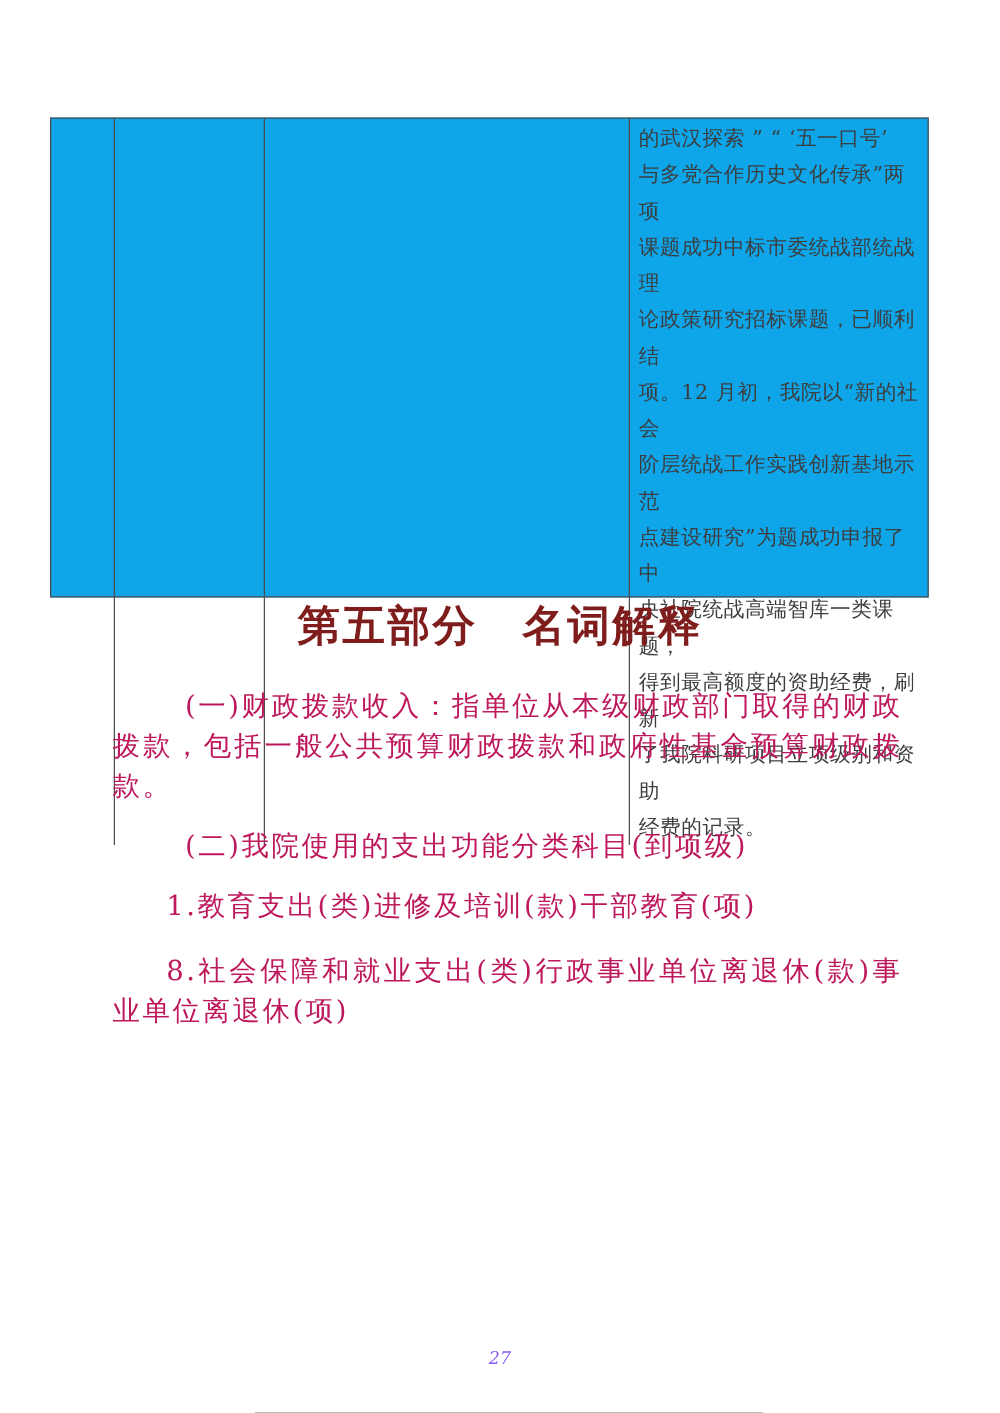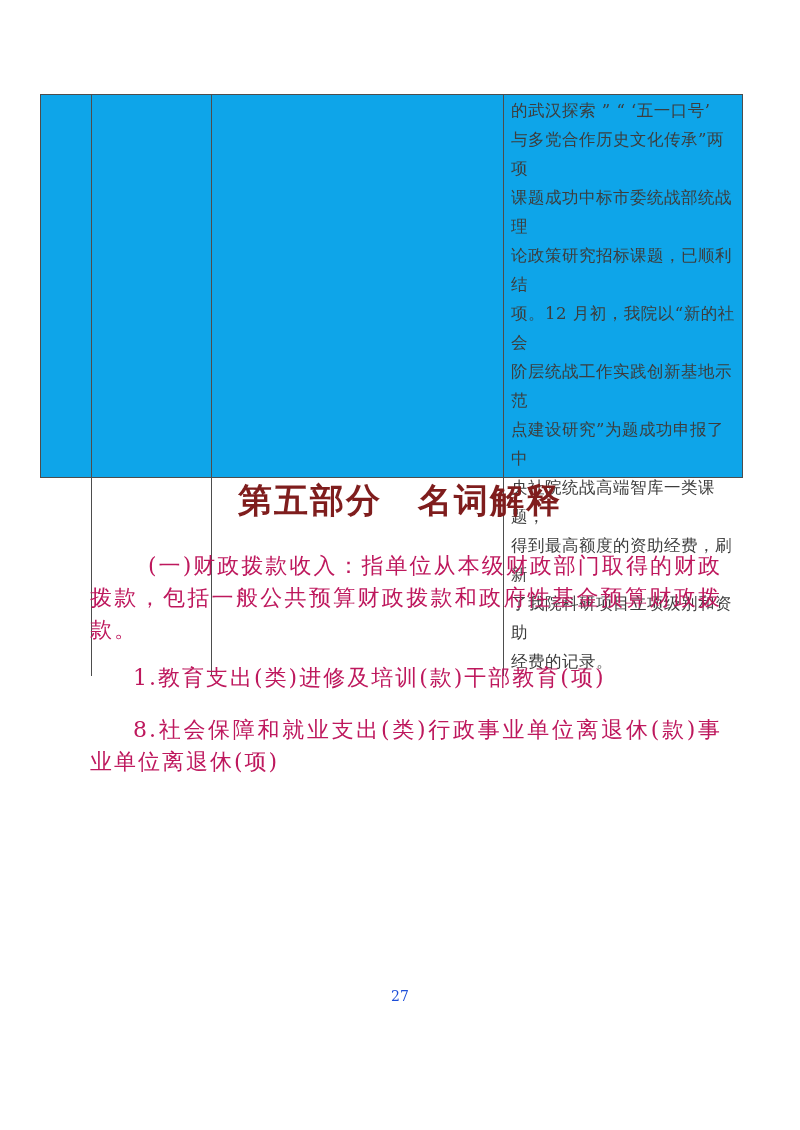--- a/index.html
+++ b/index.html
@@ -81,26 +81,27 @@
   }
   .body-text p.item {
     text-indent: 43px;
   }
   .body-text p.gap-md { margin-bottom: 20px; }
   .body-text p.gap-lg { margin-bottom: 22px; }
 
   
   .page-number {
     position: absolute;
-    top: 988px;
+    top: 1079px;
     left: 0;
     width: 100%;
     text-align: center;
     font-size: 14px;
-    color: #1d4ed8;
+    color: #8b5cf6;
+    font-style: italic;
   }
 </style>
 </head>
 <body>
 
 <div class="page">
 
   <div class="table-fragment">
     <div class="cell">
       <div class="cell-text"></div>
@@ -123,19 +124,20 @@
 得到最高额度的资助经费，刷新
 了我院科研项目立项级别和资助
 经费的记录。</div>
     </div>
   </div>
 
   <h1 class="section-heading">第五部分　名词解释</h1>
 
   <div class="body-text">
     <p class="lead">(一)财政拨款收入：指单位从本级财政部门取得的财政拨款，包括一般公共预算财政拨款和政府性基金预算财政拨款。</p>
+    <p class="lead">(二)我院使用的支出功能分类科目(到项级)</p>
     <p class="item gap-md">1.教育支出(类)进修及培训(款)干部教育(项)</p>
     <p class="item gap-lg">8.社会保障和就业支出(类)行政事业单位离退休(款)事业单位离退休(项)</p>
   </div>
 
   <div class="page-number">27</div>
 
 </div>
 
 </body></html>

